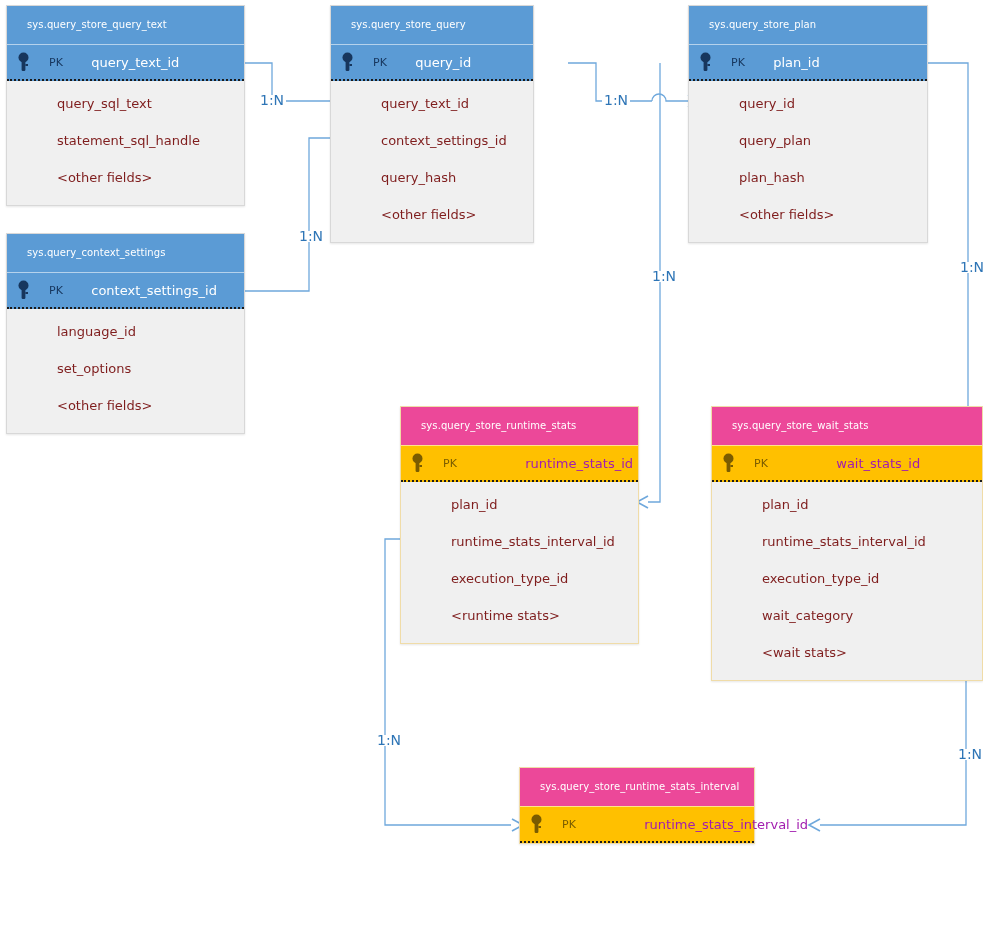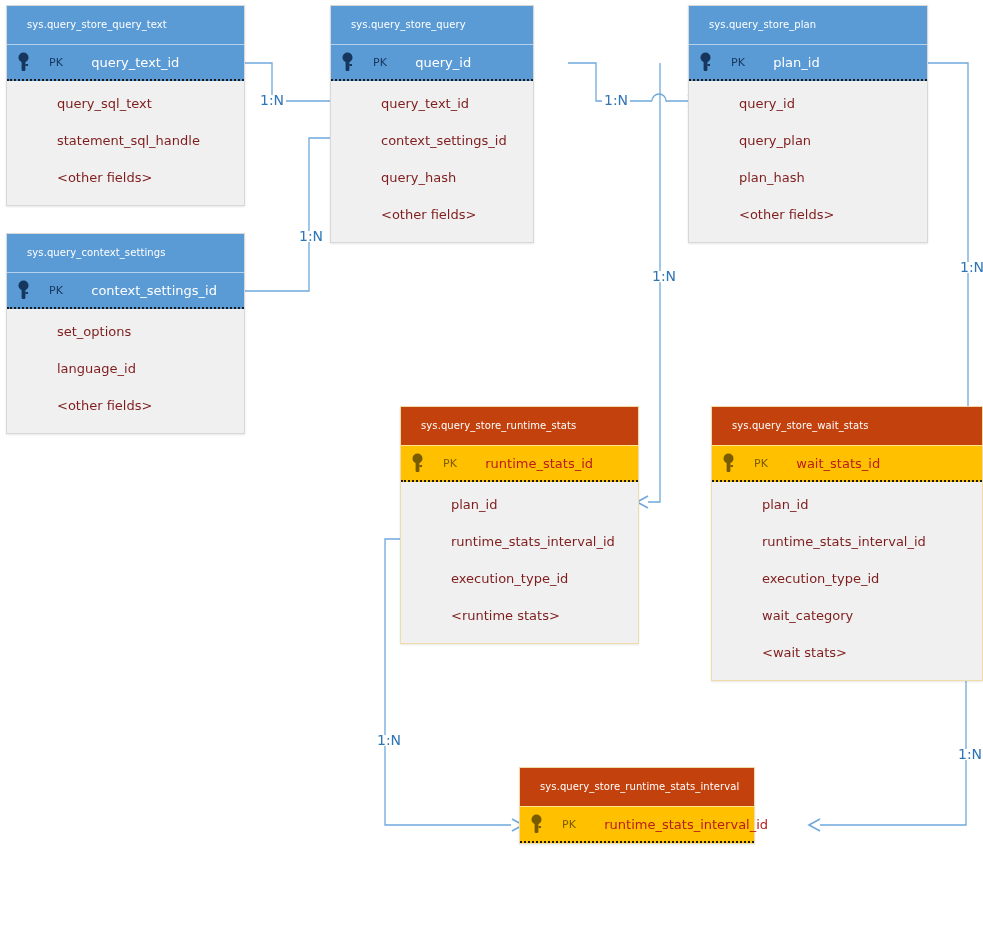--- a/index.html
+++ b/index.html
@@ -71,23 +71,23 @@
     font-size:13px;
     white-space:nowrap;
   }
   
   .blue .ent-title{background:#5b9bd5;}
   .blue .ent-pk{background:#5b9bd5;}
   .blue .pk-name{color:#ffffff;}
   .blue .pk-label{color:#17365d;}
   .blue .keyico{fill:#17365d;}
   
-  .orange .ent-title{background:#c2410c;}
+  .orange .ent-title{background:#ec4899;}
   .orange .ent-pk{background:#ffc000;}
-  .orange .pk-name{color:#b91c1c;}
+  .orange .pk-name{color:#a21caf;margin-left:40px;}
   .orange .pk-label{color:#7a5c00;}
   .orange .keyico{fill:#7a5c00;}
   .orange{border-color:#f0dca8;}
   .keywrap{
     width:17px;height:22px;
     display:inline-block;
     flex:0 0 auto;
     line-height:0;
   }
   .card-label{
@@ -219,22 +219,22 @@
         <svg viewBox="0 0 17 22" width="17" height="22">
             <circle class="keyico" cx="8.5" cy="6.5" r="5"></circle>
             <rect class="keyico" x="6.6" y="9" width="3.8" height="11" rx="1.2"></rect>
             <rect class="keyico" x="10.4" y="13" width="2.6" height="2"></rect>
           </svg>
       </span>
       <span class="pk-label">PK</span>
       <span class="pk-name">context_settings_id</span>
     </div>
     <div class="ent-body">
+      <div class="field">language_id</div>
       <div class="field">set_options</div>
-      <div class="field">language_id</div>
       <div class="field">&lt;other fields&gt;</div>
     </div>
   </div>
 
   <div class="entity orange" style="left:400px;top:406px;width:239px;">
     <div class="ent-title">sys.query_store_runtime_stats</div>
     <div class="ent-pk">
       <span class="keywrap">
         <svg viewBox="0 0 17 22" width="17" height="22">
             <circle class="keyico" cx="8.5" cy="6.5" r="5"></circle>

